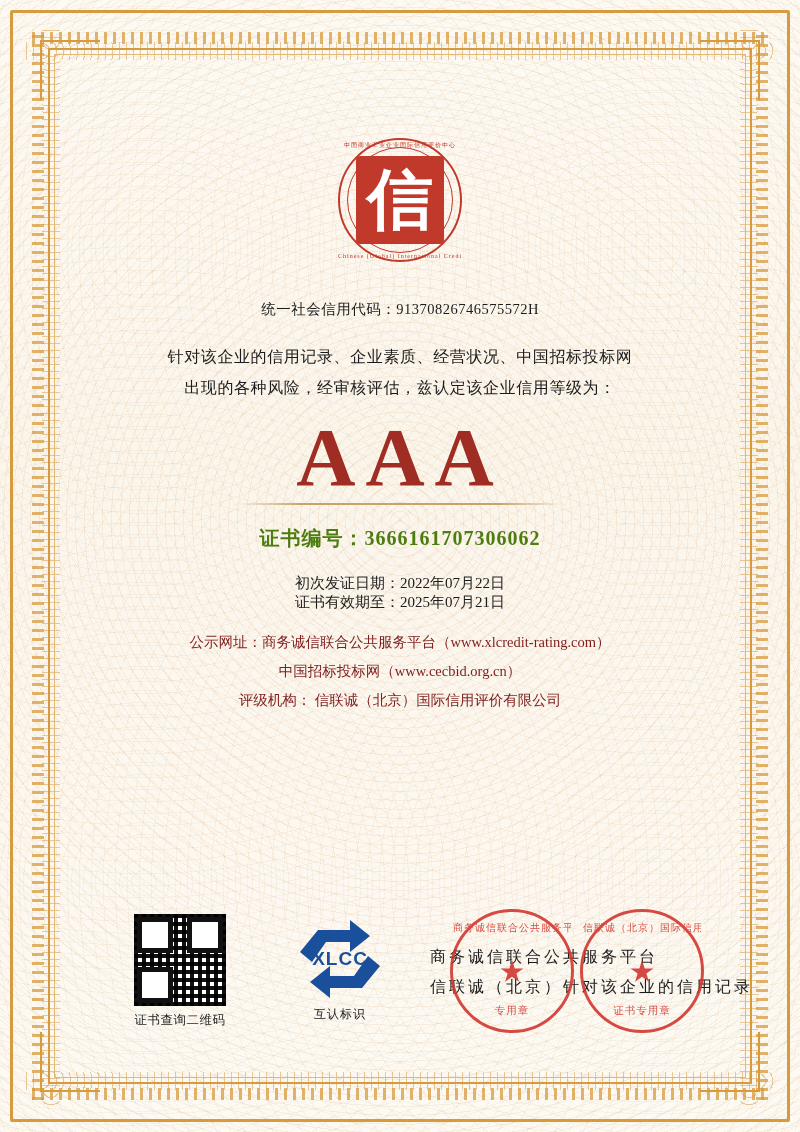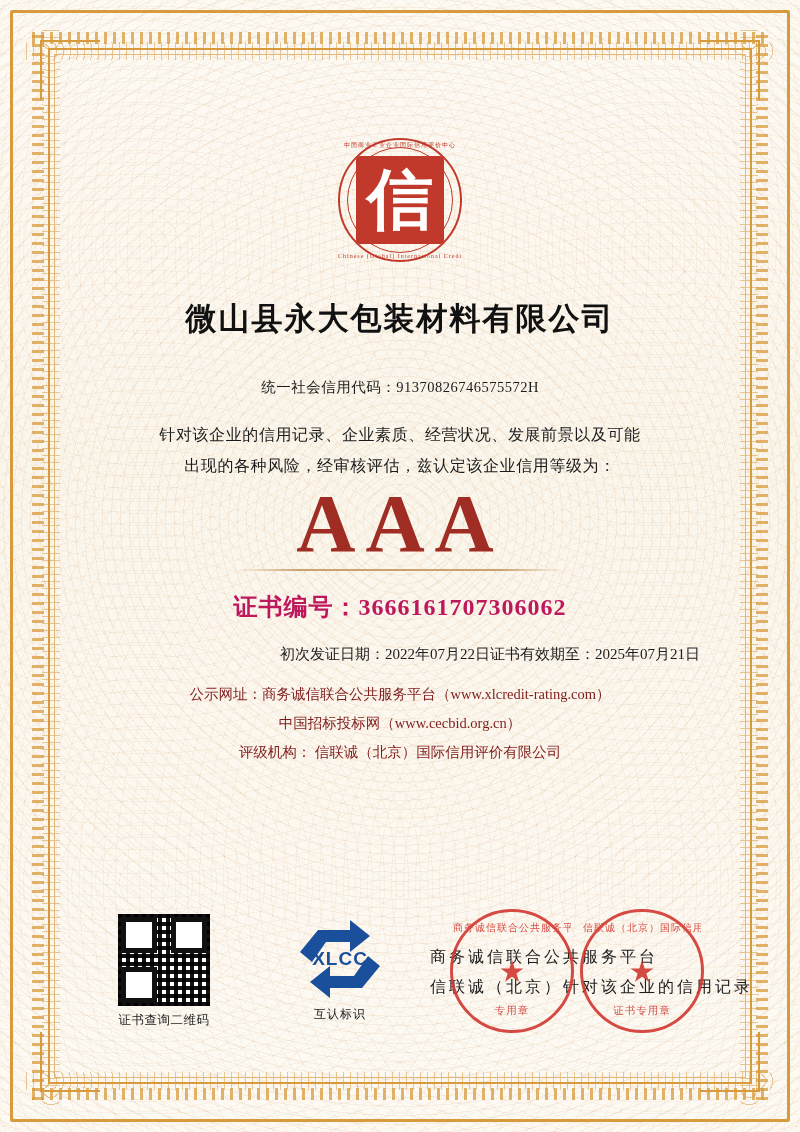--- a/index.html
+++ b/index.html
@@ -152,68 +152,70 @@
   .statement {
     margin-top: 22px;
     width: 560px;
     font-size: 16px;
     line-height: 31px;
     color: #1c1c1c;
     letter-spacing: 0.6px;
   }
 
   .grade {
+    margin-top: 12px;
     font-size: 82px;
     font-weight: bold;
     letter-spacing: 10px;
     color: #9f2d24;
     font-family: "Liberation Serif", "DejaVu Serif", serif;
     line-height: 1.05;
     text-align: right;
   }
   .grade-rule {
     width: 330px;
     height: 2px;
     margin-top: 2px;
     background: linear-gradient(90deg, rgba(200,160,110,0) 0%, #c9a26e 20%, #c9a26e 80%, rgba(200,160,110,0) 100%);
   }
 
   .cert-number {
     margin-top: 20px;
-    font-size: 24px;
-    color: #be185d;
+    font-size: 20px;
+    color: #4d7c0f;
     letter-spacing: 1px;
     font-weight: 600;
   }
 
   .dates-row {
     margin-top: 22px;
     width: 600px;
     display: flex;
-    justify-content: flex-end;
+    justify-content: space-between;
     font-size: 15px;
     color: #1c1c1c;
+    flex-direction: column;
   }
 
   .info-lines {
     margin-top: 16px;
     font-size: 14.5px;
     line-height: 29px;
     color: #7f1d1d;
   }
 
   
   .bottom {
     position: absolute;
     left: 40px; right: 26px; bottom: 18px;
     height: 140px;
   }
   .qr-block {
     position: absolute;
-    left: 10px; top: 0;
+    left: 26px; top: 0;
     width: 108px;
     text-align: center;
   }
   .qr {
     width: 92px; height: 92px;
     margin: 0 auto;
     background-color: #fff;
     background-image:
       repeating-linear-gradient(90deg, #111 0 4px, #fff 4px 8px),
       repeating-linear-gradient(0deg, #111 0 4px, #fff 4px 8px);
@@ -335,28 +337,27 @@
 
     <div class="emblem">
       <div class="emblem-ring"></div>
       <div class="emblem-ring inner"></div>
       <div class="emblem-arc-top">中国商业工业企业国际信用评价中心</div>
       <div class="emblem-char">信</div>
       <div class="emblem-arc-bottom">Chinese (Global) International Credit Assessment</div>
     </div>
 
 
-    <div class="company-name">微山县永大包装材料有限公司</div>
 
     <div class="credit-code">
       <span>统一社会信用代码：</span><span>91370826746575572H</span>
     </div>
 
     <div class="statement">
-      <div>针对该企业的信用记录、企业素质、经营状况、发展前景以及可能</div>
+      <div>针对该企业的信用记录、企业素质、经营状况、中国招标投标网</div>
       <div>出现的各种风险，经审核评估，兹认定该企业信用等级为：</div>
     </div>
 
     <div class="grade">AAA</div>
     <div class="grade-rule"></div>
 
     <div class="cert-number">
       <span>证书编号：</span><span>3666161707306062</span>
     </div>
 

